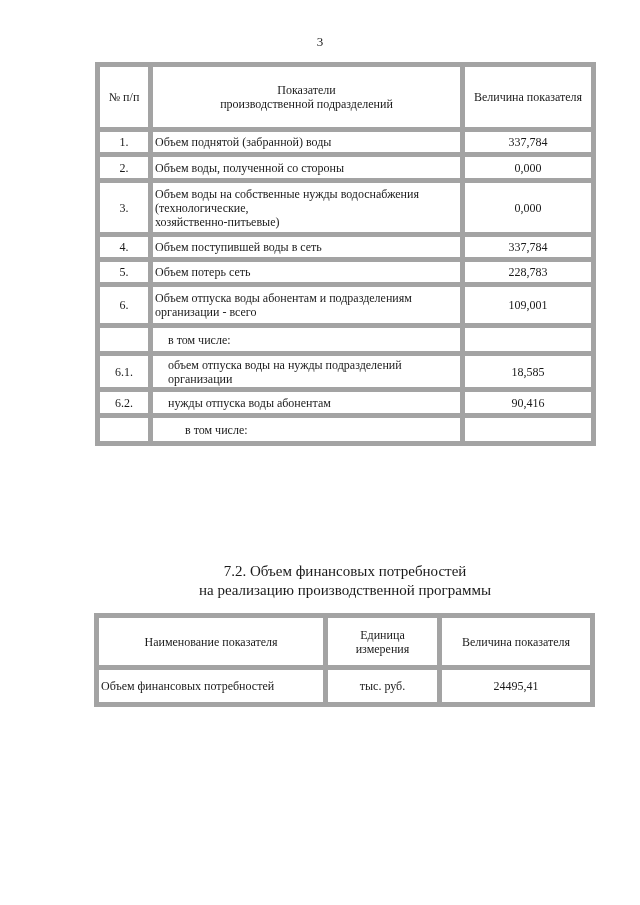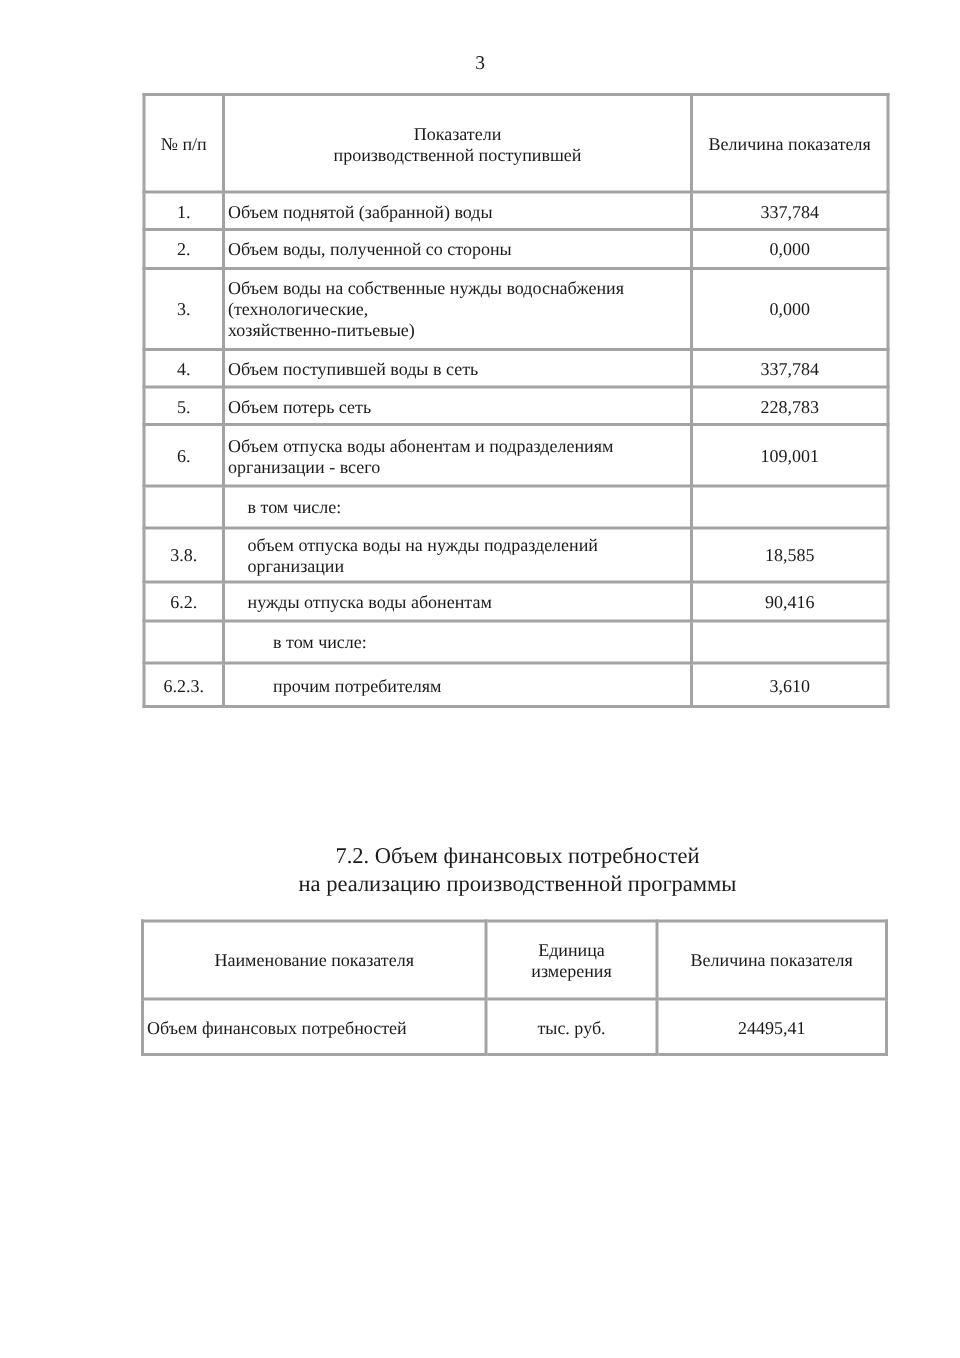--- a/index.html
+++ b/index.html
@@ -7,21 +7,21 @@
     width: 640px; height: 905px; position: relative; overflow: hidden;
     font-family: "Liberation Serif", "DejaVu Serif", serif;
     color: #1a1a1a;
   }
   .page-number {
     position: absolute; top: 34px; left: 0; width: 640px;
     text-align: center; font-size: 13px;
   }
   table { border-collapse: collapse; position: absolute; table-layout: fixed; }
   td, th {
-    border: 2px solid #a3a3a3; font-weight: normal;
+    border: 5px solid #a3a3a3; font-weight: normal;
     font-size: 12px; line-height: 14px; padding: 0 4px;
     vertical-align: middle;
   }
   #t1 { left: 95px; top: 62px; width: 496px; }
   #t1 col.c1 { width: 53px; }
   #t1 col.c2 { width: 312px; }
   #t1 col.c3 { width: 131px; }
   .center { text-align: center; }
   .lvl1 { padding-left: 15px; }
   .lvl2 { padding-left: 32px; }
@@ -46,21 +46,21 @@
   <colgroup>
       <col class="c1">
       <col class="c2">
       <col class="c3">
     </colgroup>
   <tbody>
       <tr style="height:65px">
     <td class="center">№  п/п</td>
     <td class="center">
       <div>Показатели</div>
-      <div>производственной поступившей</div>
+      <div>производственной подразделений</div>
     </td>
     <td class="center">Величина показателя</td>
   </tr>
 
   <tr style="height:25px">
     <td class="center">1.</td>
     <td class="lvl0">Объем поднятой (забранной) воды</td>
     <td class="center">337,784</td>
   </tr>
   <tr style="height:26px">
@@ -94,41 +94,36 @@
       <div>организации - всего</div>
     </td>
     <td class="center">109,001</td>
   </tr>
   <tr style="height:28px">
     <td class="center"></td>
     <td class="lvl1">в том числе:</td>
     <td class="center"></td>
   </tr>
   <tr style="height:36px">
-    <td class="center">3.8.</td>
+    <td class="center">6.1.</td>
     <td class="lvl1">
       <div>объем отпуска воды на нужды подразделений</div>
       <div>организации</div>
     </td>
     <td class="center">18,585</td>
   </tr>
   <tr style="height:26px">
     <td class="center">6.2.</td>
     <td class="lvl1">нужды отпуска воды абонентам</td>
     <td class="center">90,416</td>
   </tr>
   <tr style="height:28px">
     <td class="center"></td>
     <td class="lvl2">в том числе:</td>
     <td class="center"></td>
-  </tr>
-  <tr style="height:29px">
-    <td class="center">6.2.3.</td>
-    <td class="lvl2">прочим потребителям</td>
-    <td class="center">3,610</td>
   </tr>
 </tbody>
   </table>
 
 <div class="section-title">
   <div>7.2. Объем финансовых потребностей</div>
   <div>на реализацию производственной программы</div>
 </div>
 
 <table id="t2">

